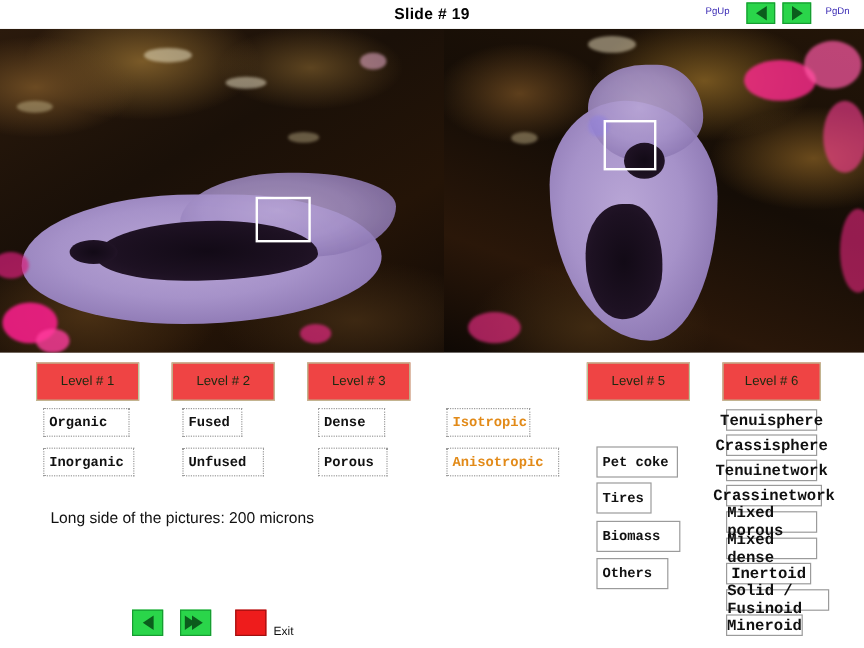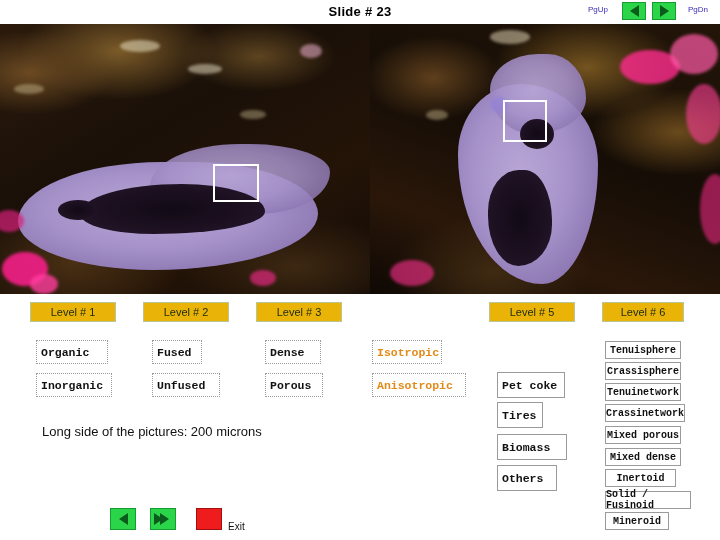--- a/index.html
+++ b/index.html
@@ -89,41 +89,41 @@
     position: absolute;
     border-radius: 50%;
     filter: blur(1.5px);
   }
 
   
   .levels {
     position: absolute; left: 0; top: 302px; width: 720px; height: 26px;
   }
   .lvl {
-    position: absolute; top: 0; height: 20px;
-    background: #eab308;
+    position: absolute; top: 0; height: 32px;
+    background: #ef4444;
     border: 1px solid #b7c79a;
     display: flex; align-items: center; justify-content: center;
     font-size: 11px; color: #1b2a10;
   }
 
   
   .cbox {
     position: absolute;
     border: 1px dotted #9b9b9b;
     background: transparent;
     display: flex; align-items: center;
     font-size: 11.5px; font-weight: bold;
     padding-left: 4px;
     font-family: Liberation Mono, monospace;
   }
   .cbox.solid { border: 1px solid #9b9b9b; }
   .c-black  { color: #111111; }
   .c-orange { color: #e28a18; }
-  .c-level6 { font-size: 10px; font-weight: bold; color: #101010; justify-content: center; padding-left: 0; }
+  .c-level6 { font-size: 13px; font-weight: bold; color: #101010; justify-content: center; padding-left: 0; }
 
   .caption {
     position: absolute; left: 42px; top: 424px;
     font-size: 13px; color: #111;
   }
 
   
   .btm-btn {
     position: absolute; top: 508px;
     width: 26px; height: 22px;
@@ -148,21 +148,21 @@
   .page-num {
     position: absolute; left: 694px; top: 516px;
     font-size: 12px; color: #3b82f6; margin-top: 26px;
   }
 </style>
 </head>
 <body>
 
 <div id="root">
 
-  <div class="slide-title">Slide  # 23</div>
+  <div class="slide-title">Slide  # 19</div>
   <div class="pgup-label">PgUp</div>
   <div class="pgdn-label">PgDn</div>
 
   <div class="navbtn left">
     <span class="tri left"></span>
   </div>
   <div class="navbtn right">
     <span class="tri right"></span>
   </div>
 

